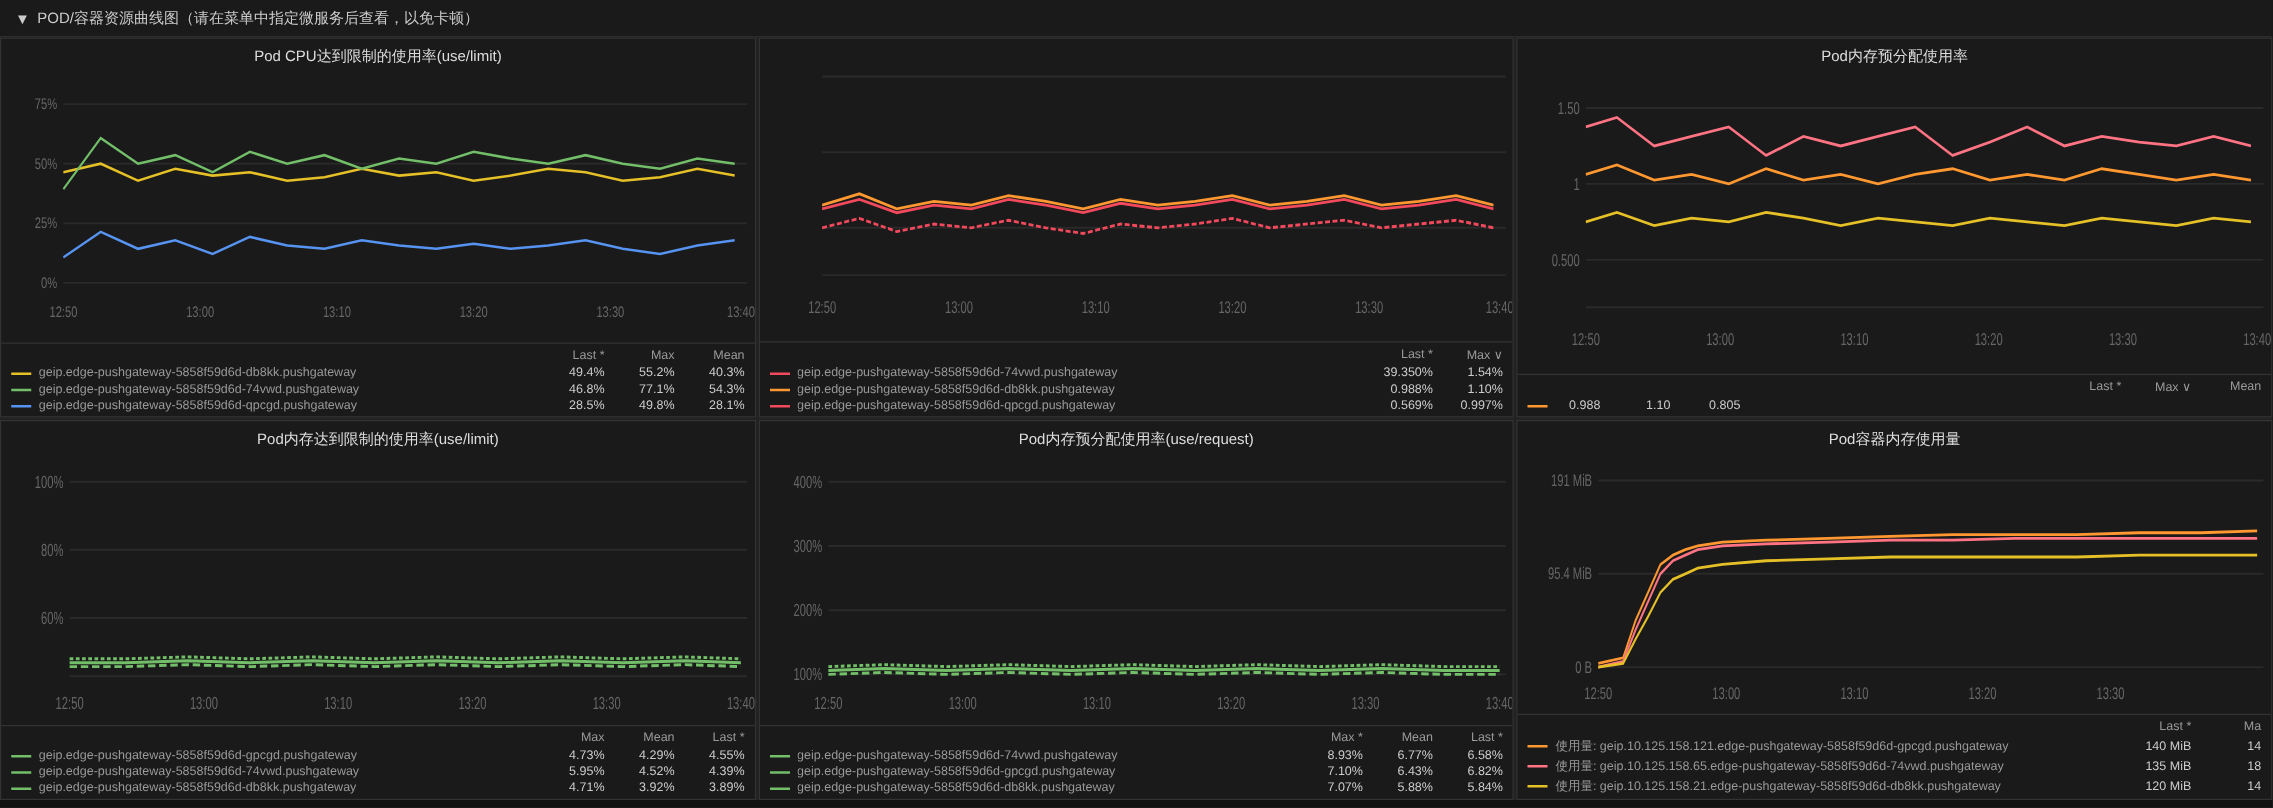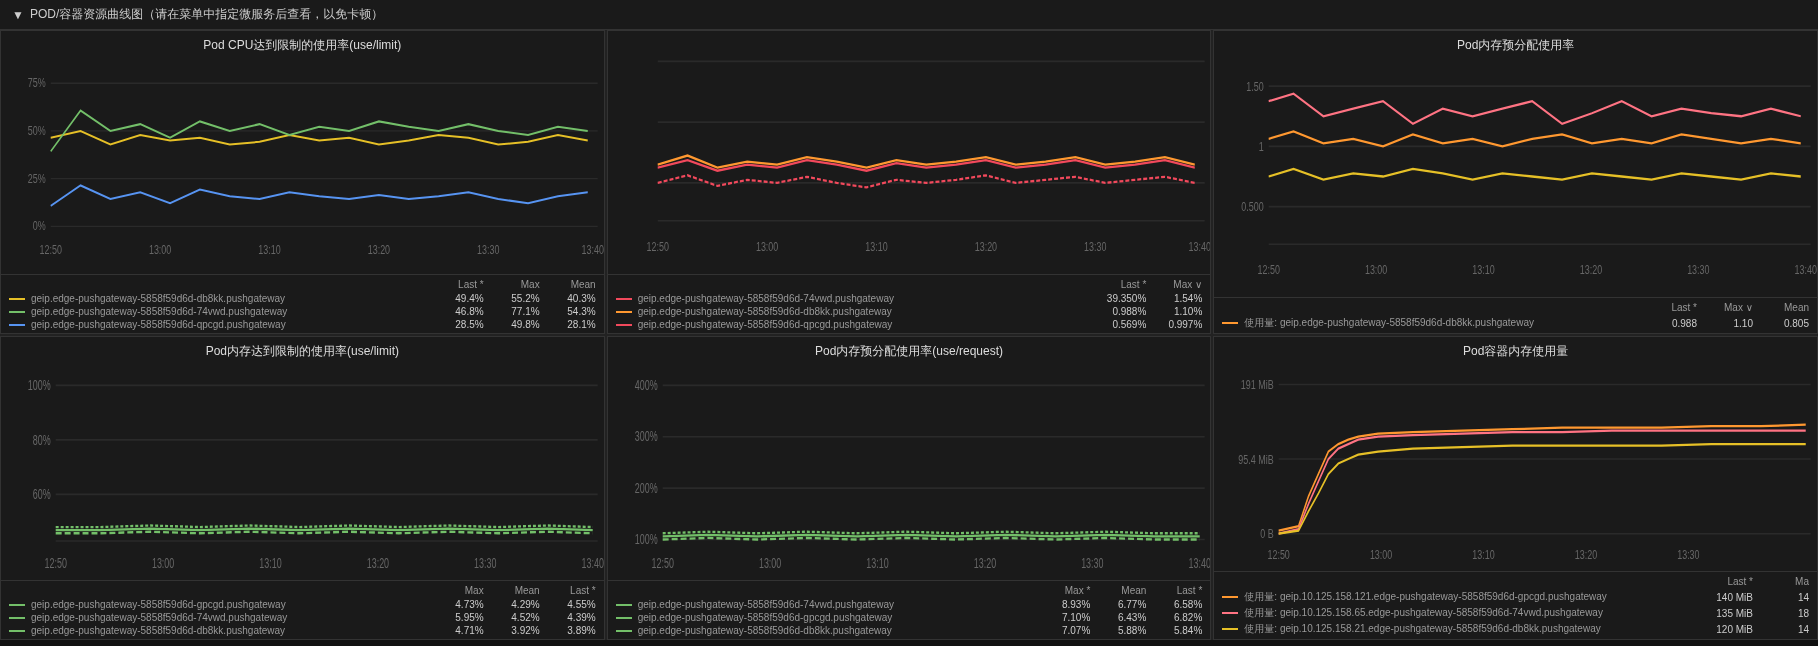--- a/index.html
+++ b/index.html
@@ -263,21 +263,20 @@
       </svg>
     </div>
     <div class="chart-legend">
       <div class="legend-header">
         <span>Last *</span>
         <span>Max ∨</span>
         <span>Mean</span>
       </div>
       <div class="legend-row">
         <div class="legend-color" style="background:#ff9830;"></div>
-        <span class="legend-name">使用量: geip.edge-pushgateway-5858f59d6d-db8kk.pushgateway</span>
         <div class="legend-vals">
           <span class="legend-val">0.988</span>
           <span class="legend-val">1.10</span>
           <span class="legend-val">0.805</span>
         </div>
       </div>
     </div>
   </div>
 
   <div class="chart-panel">

